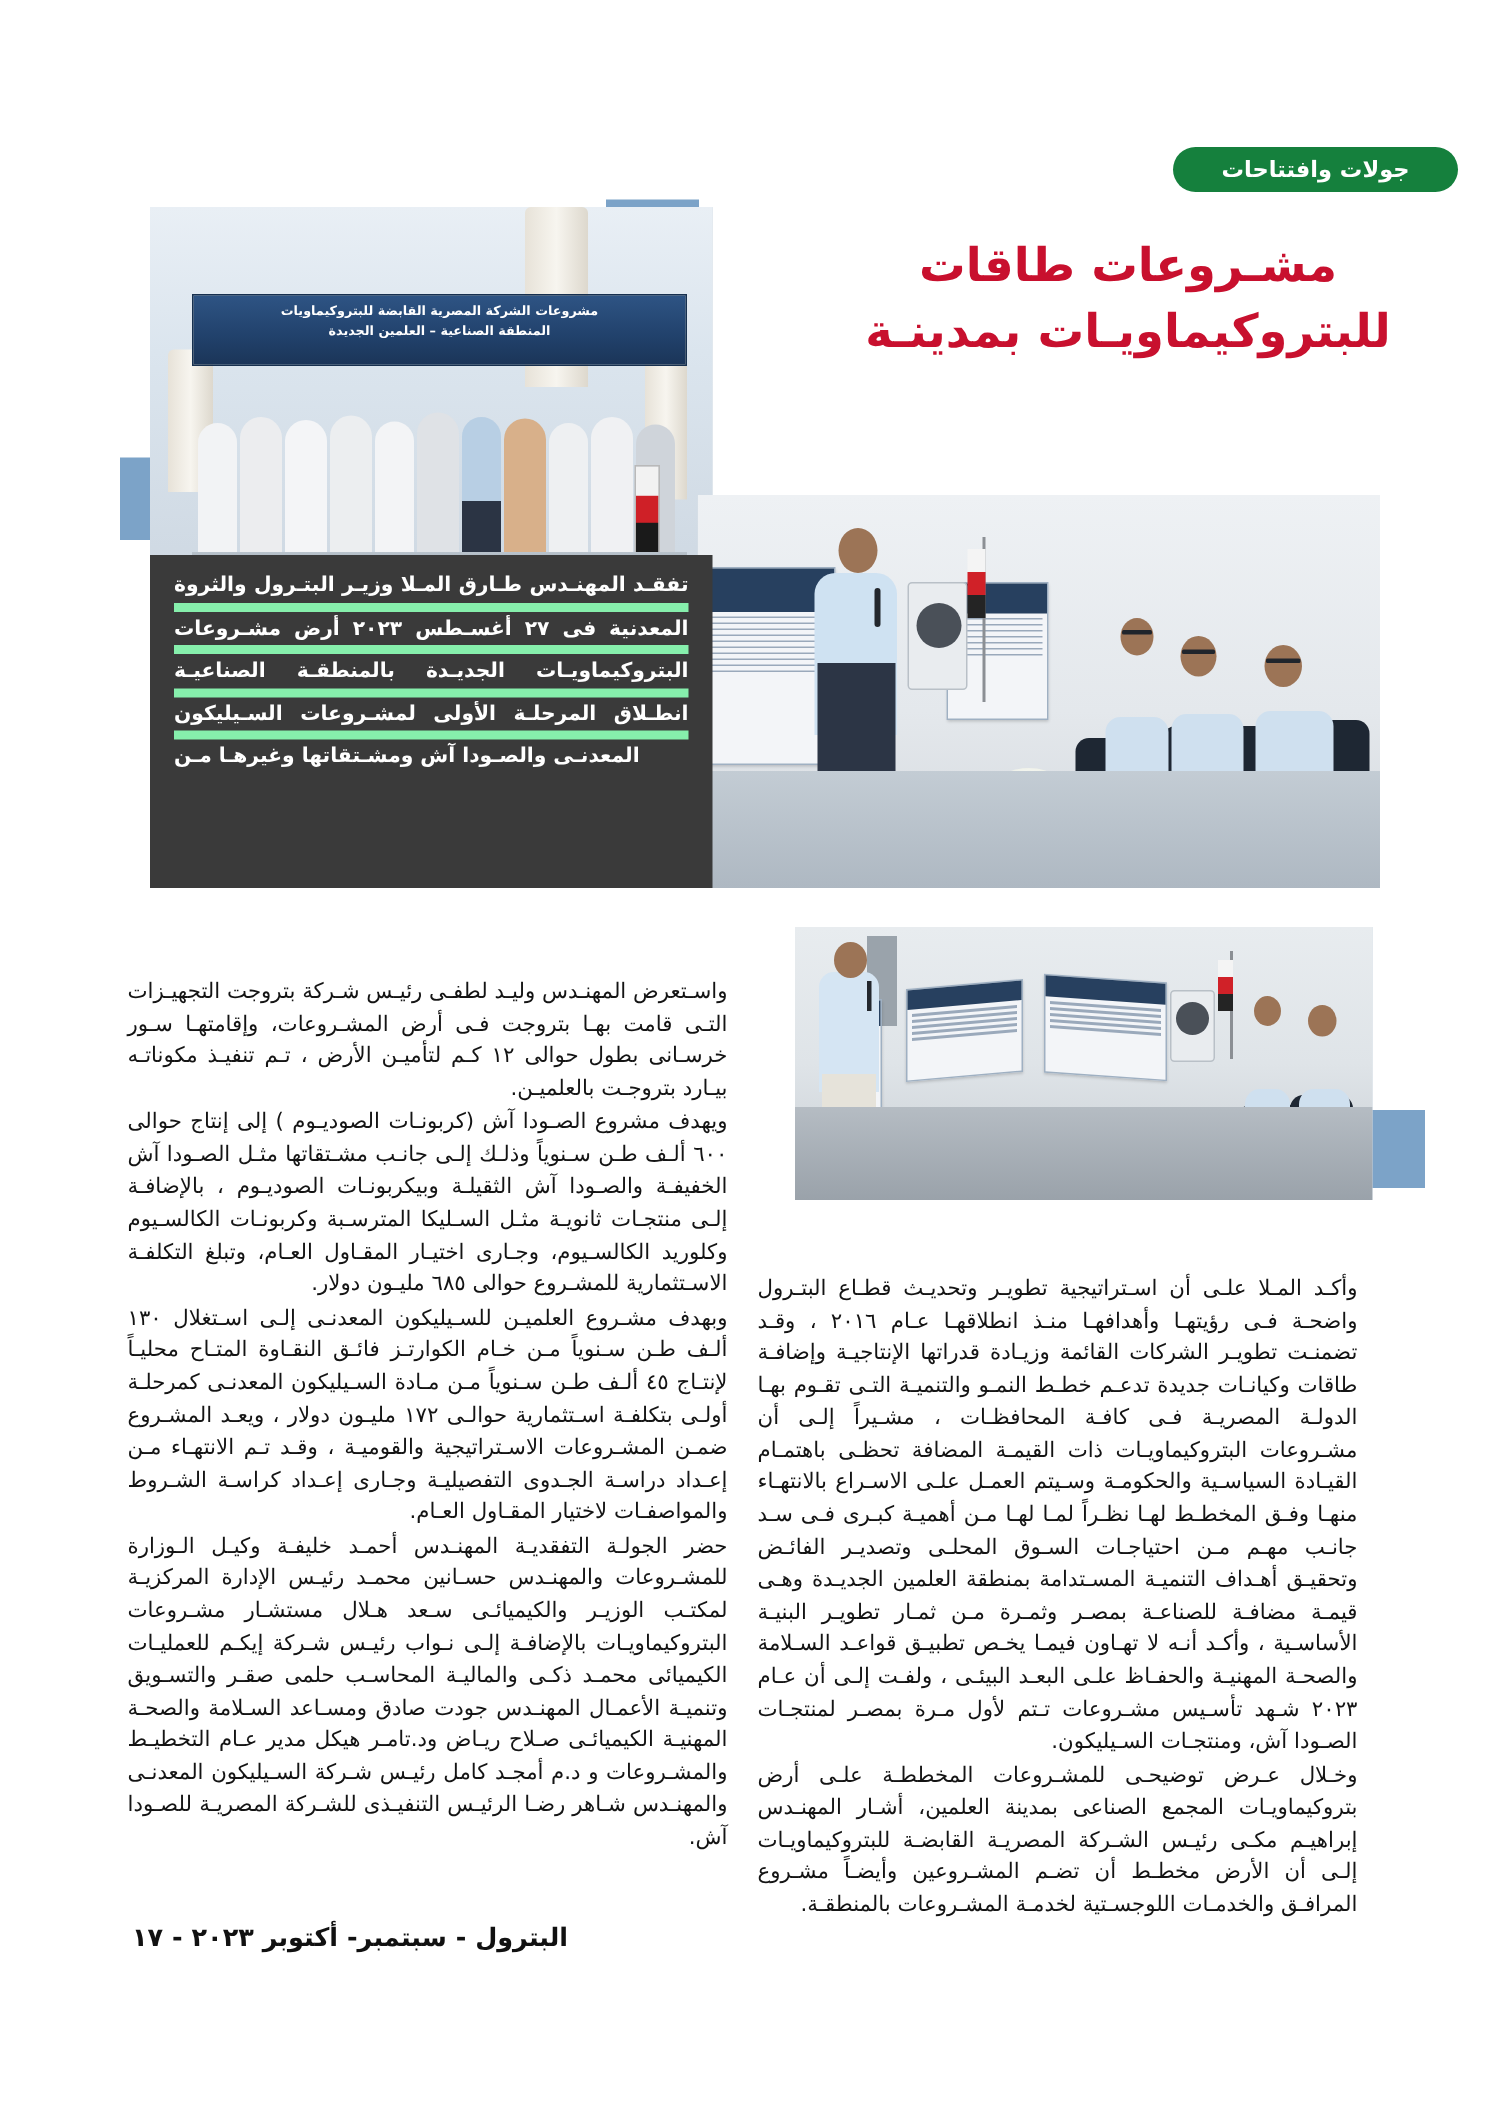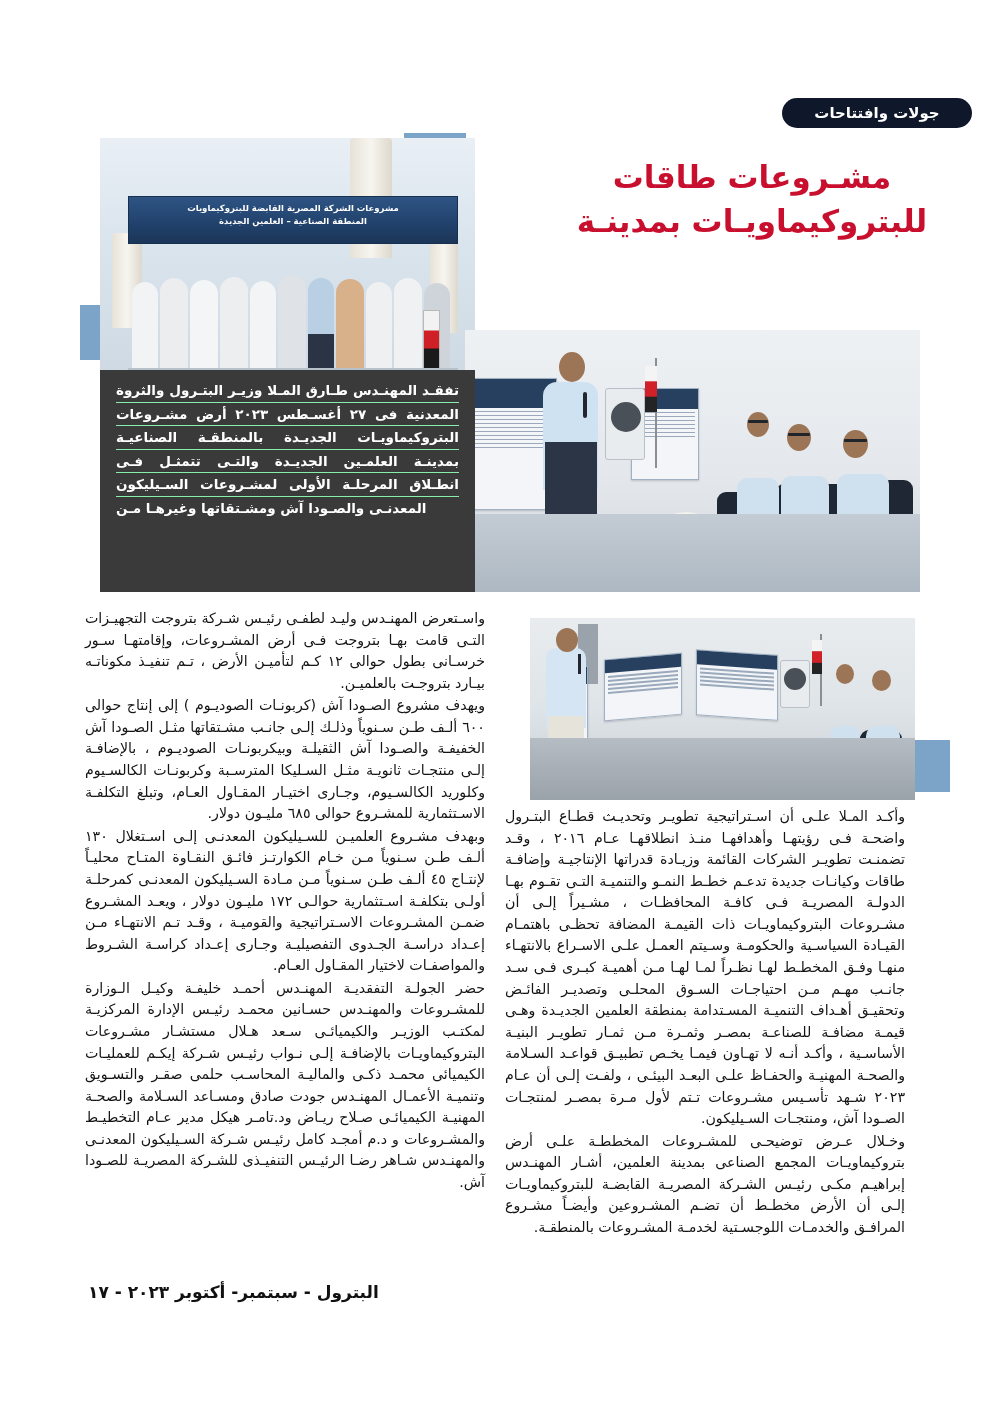--- a/index.html
+++ b/index.html
@@ -9,21 +9,21 @@
     font-family:"DejaVu Sans", sans-serif;
     position:relative;
     overflow:hidden;
   }
   .page { position:absolute; inset:0; }
 
   
   .badge {
     position:absolute; right:20px; top:98px;
     width:190px; height:30px;
-    background:#0f172a; border-radius:15px;
+    background:#15803d; border-radius:15px;
     color:#ffffff; font-size:15px; font-weight:bold;
     display:flex; align-items:center; justify-content:center;
     letter-spacing:0.5px;
   }
 
   
   .title-block {
     position:absolute; right:30px; top:155px;
     width:420px; text-align:center;
     color:#C8102E; font-weight:bold;
@@ -104,28 +104,28 @@
     position:absolute; left:100px; top:370px; width:375px; height:222px;
     background:#3a3a3a; color:#ffffff; z-index:5;
     padding:14px 16px 10px 16px;
   }
   .caption p {
     font-size:13.5px; font-weight:bold; line-height:1.0;
     text-align:justify; text-align-last:justify;
     direction:rtl;
   }
   .caption .cl {
-    display:block; border-bottom:1px solid #86efac;
+    display:block; border-bottom:6px solid #86efac;
     padding-bottom:4px; margin-bottom:5px;
     text-align:justify; text-align-last:justify;
   }
   .caption .cl:last-child { border-bottom:none; text-align-last:left; }
 
   
-  .col { position:absolute; direction:rtl; }
+  .col { position:absolute; direction:rtl;margin-top:43px; }
   #col-left  { left:85px;  top:608px; width:400px; }
   #col-right { left:505px; top:806px; width:400px; }
   .col p {
     font-size:14.2px; line-height:1.52;
     color:#141414; text-align:justify; text-align-last:justify;
     margin-bottom:1px; font-weight:500;
   }
   .col p.last-l { text-align-last:right; }
 
   
@@ -233,21 +233,20 @@
     <div class="table-white" style="left:192px; bottom:6px; width:62px; height:34px;"></div>
     <div class="flowers" style="left:192px; bottom:38px; width:58px; height:42px;"></div>
     <div class="stage-floor"></div>
   </div>
 
   <div class="caption">
     <p>
       <span class="cl">تفقـد المهنـدس طـارق المـلا وزيـر البتـرول والثروة</span>
       <span class="cl">المعدنية فى ٢٧ أغسـطس ٢٠٢٣ أرض مشـروعات</span>
       <span class="cl">البتروكيماويـات الجديـدة بالمنطقـة الصناعيـة</span>
-      <span class="cl">بمدينـة العلمـين الجديـدة والتـى تتمثـل فـى</span>
       <span class="cl">انطـلاق المرحلـة الأولى لمشـروعات  السـيليكون</span>
       <span class="cl">المعدنـى والصـودا آش ومشـتقاتها وغيرهـا مـن</span>
     </p>
   </div>
 
   <div class="photo" id="photo-boards">
     <div class="boards-bg"></div>
     <div style="position:absolute; left:48px; top:6px; width:20px; height:60px; background:#9aa3ab;"></div>
     <div class="board" style="left:74px; top:38px; width:78px; height:62px; transform:skewY(-5deg);">
       <div class="board-head"></div>

